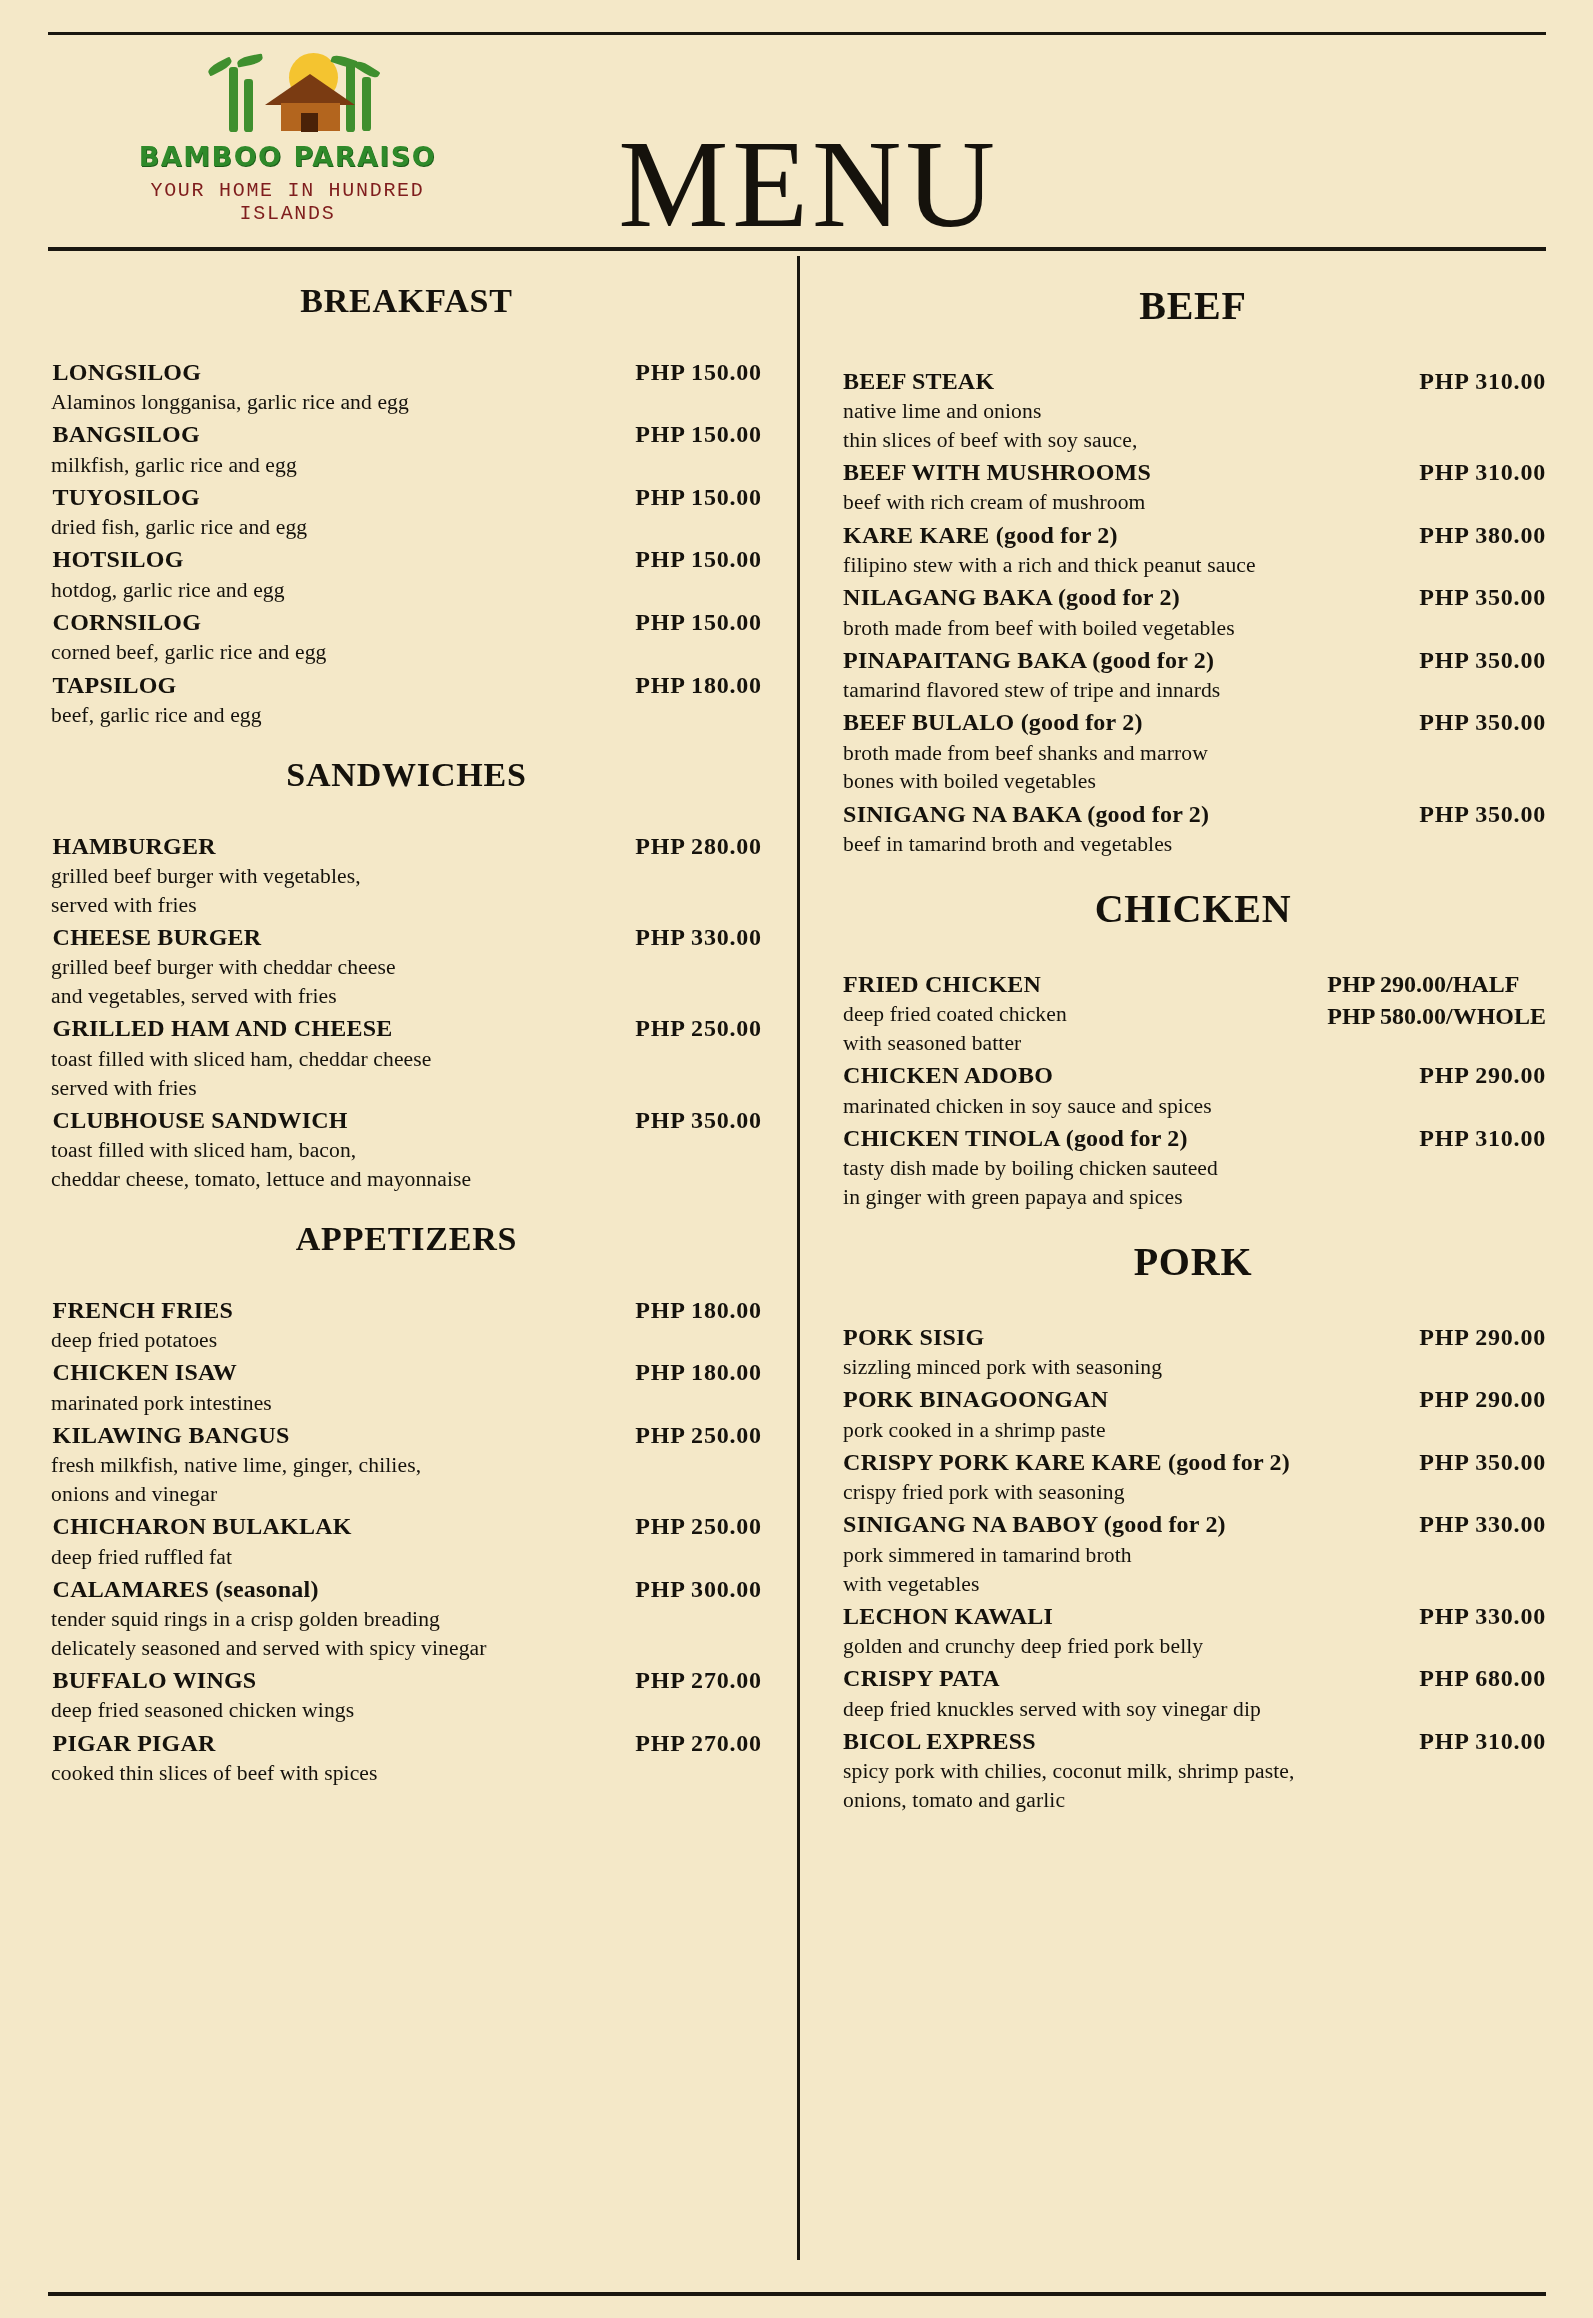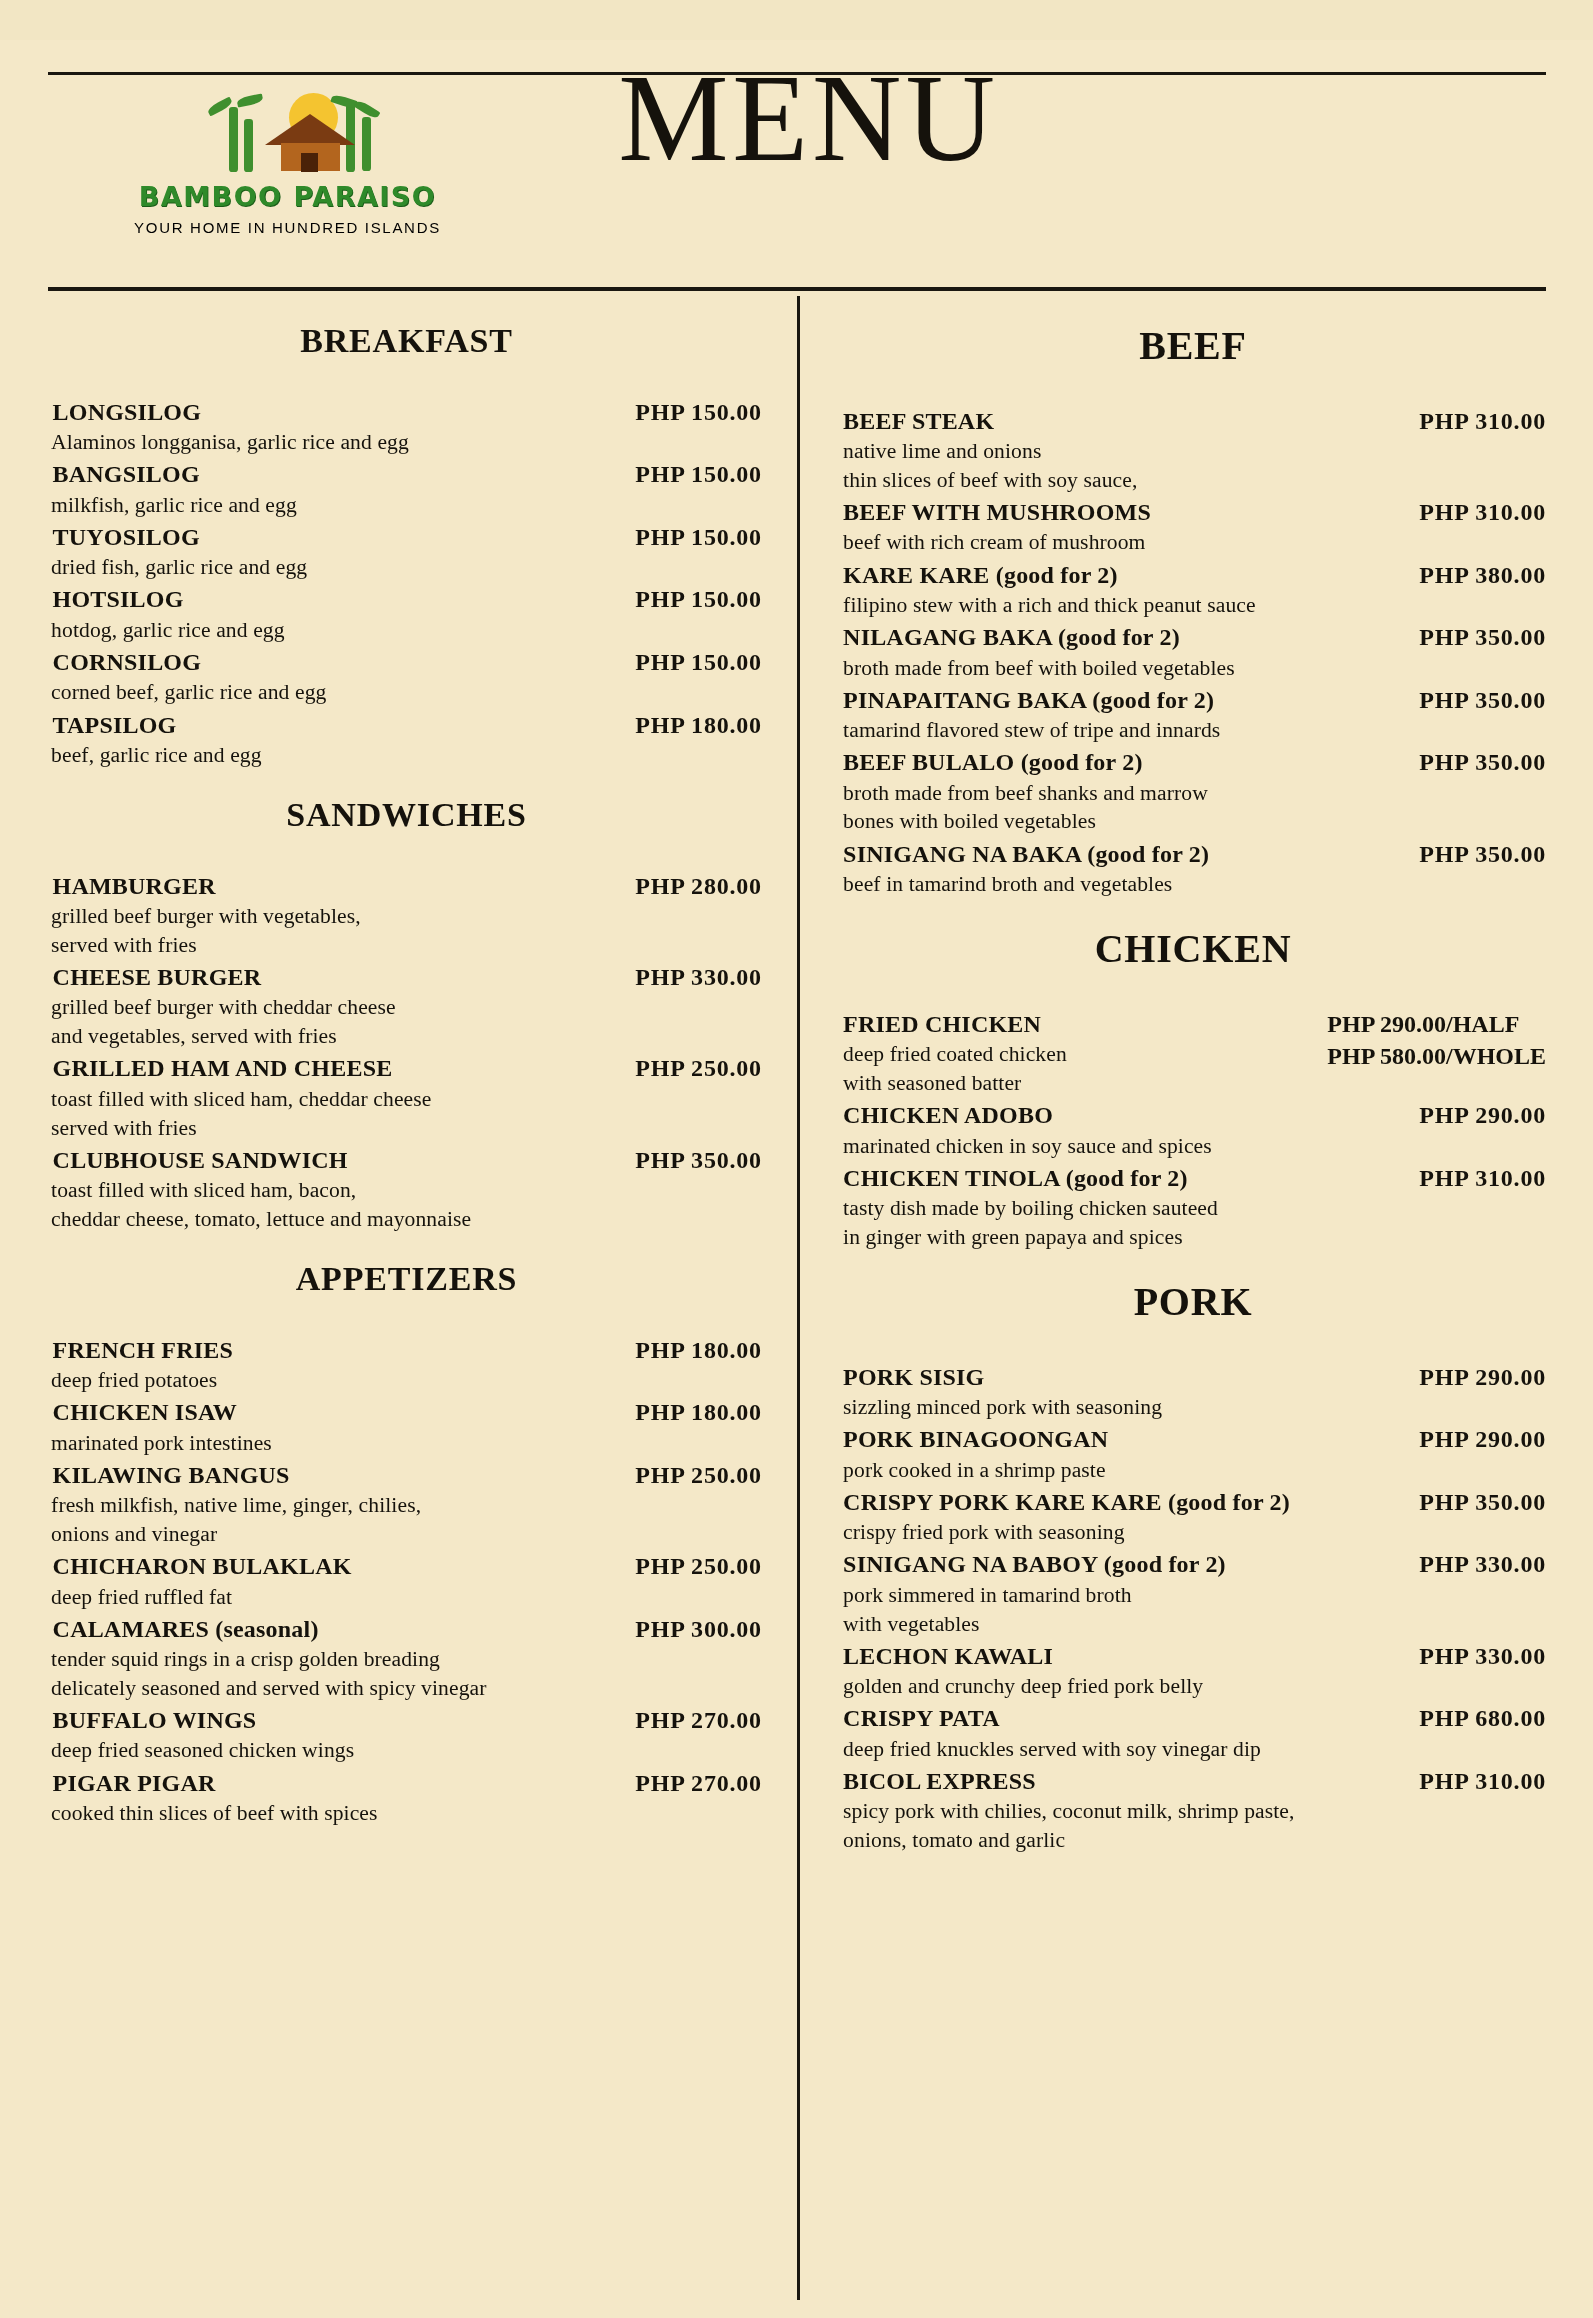--- a/index.html
+++ b/index.html
@@ -22,23 +22,22 @@
     box-sizing: border-box;
     padding: 0 48px;
   }
 
   
   .header {
     position: relative;
     height: 247px;
     border-bottom: 4.6px solid #1a1710;
     display: flex;
-    align-items: flex-start;
+    align-items: flex-end;
     justify-content: center;
-    margin-top: 40px;
   }
   .header::before {
     content: "";
     position: absolute;
     left: 0; right: 0; top: 32px;
     border-top: 3.9px solid #1a1710;
   }
   .brand {
     position: absolute;
     left: 54px;
@@ -109,24 +108,24 @@
   .brand-name {
     font-family: "DejaVu Sans", sans-serif;
     font-weight: bold;
     font-size: 27px;
     letter-spacing: 1.5px;
     color: #2f8a2a;
     margin-top: 1.5px;
     text-shadow: 0.8px 0.8px 0 #1a5c18;
   }
   .brand-tag {
-    font-family: Liberation Sans, sans-serif;
-    font-size: 15px;
+    font-family: Liberation Mono, monospace;
+    font-size: 20px;
     letter-spacing: 1.7px;
-    color: #000000;
+    color: #7f1d1d;
     margin-top: 7px;
   }
   .menu-title {
     font-family: "Liberation Serif", serif;
     font-size: 124px;
     letter-spacing: 3.9px;
     font-weight: normal;
     line-height: 1;
     margin-left: 23px;
     margin-top: 17px;

